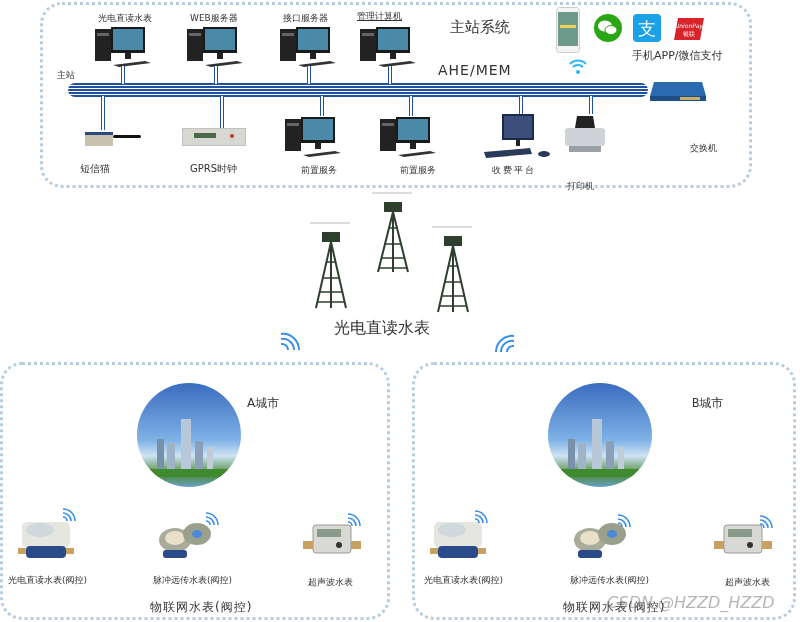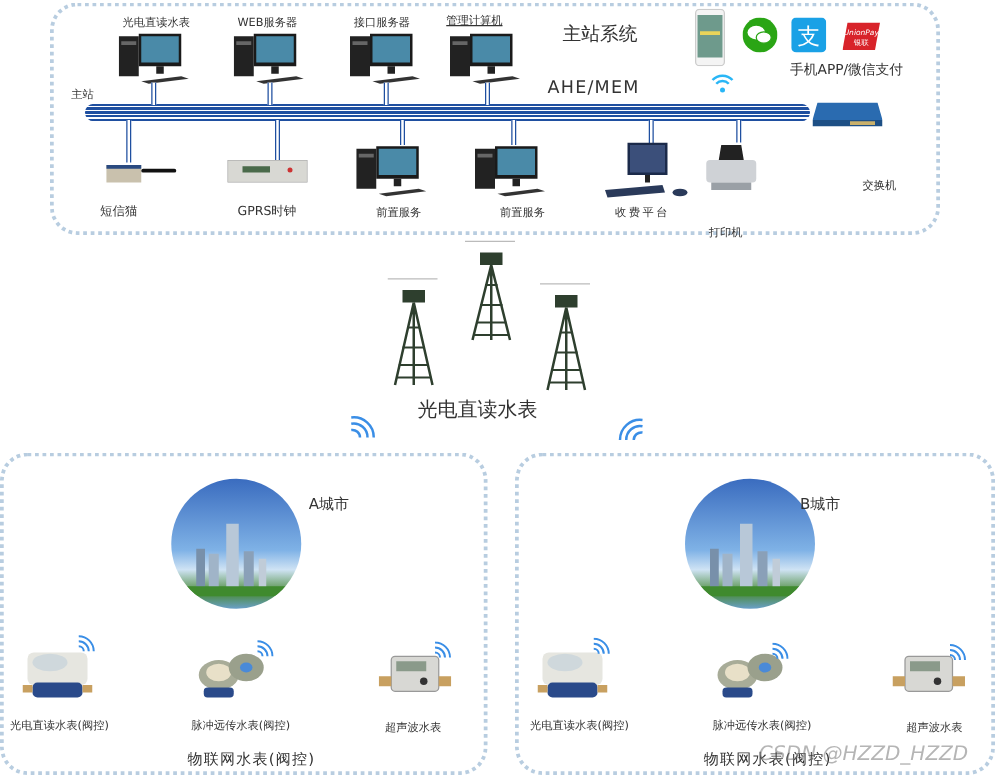--- a/index.html
+++ b/index.html
@@ -249,21 +249,21 @@
 
 <div class="panel" style="left:412px;top:362px;width:384px;height:258px;"></div>
 <div style="position:absolute;left:548px;top:383px;width:104px;height:104px;border-radius:50%;overflow:hidden;background:linear-gradient(180deg,#3a6cbf 0%,#7fb2e6 55%,#cfe3f4 70%,#4a8a3a 88%,#6aa0c8 100%);">
   <div style="position:absolute;left:44px;top:36px;width:10px;height:54px;background:#b8c8d8;"></div>
   <div style="position:absolute;left:20px;top:56px;width:7px;height:34px;background:#7890aa;"></div>
   <div style="position:absolute;left:30px;top:60px;width:8px;height:30px;background:#a0b4c8;"></div>
   <div style="position:absolute;left:58px;top:58px;width:8px;height:32px;background:#8aa0b8;"></div>
   <div style="position:absolute;left:70px;top:64px;width:6px;height:26px;background:#c0ccd8;"></div>
   <div style="position:absolute;left:0;top:86px;width:104px;height:8px;background:#3f8a2e;"></div>
 </div>
-<div class="lbl" style="left:640px;top:395px;font-size:12px;">B城市</div>
+<div class="lbl" style="left:692px;top:395px;font-size:12px;font-family:Liberation Mono, monospace;">B城市</div>
 
 <svg class="meter" style="left:430px;top:518px;" width="56" height="44" viewBox="0 0 56 44">
   <rect x="4" y="4" width="48" height="26" rx="5" fill="#e6e6e0"></rect>
     <ellipse cx="22" cy="12" rx="14" ry="7" fill="#cfd8dc"></ellipse>
   <rect x="8" y="28" width="40" height="12" rx="4" fill="#2a4a8a"></rect>
     <rect x="0" y="30" width="8" height="6" fill="#c8a060"></rect>
     <rect x="48" y="30" width="8" height="6" fill="#c8a060"></rect>
 </svg>
 <svg class="wifi" style="left:474px;top:510px;" width="14" height="14" viewBox="0 0 14 14">
   <path d="M1 1 A12 12 0 0 1 13 13" fill="none" stroke="#3a8ee6" stroke-width="1.6"></path>

